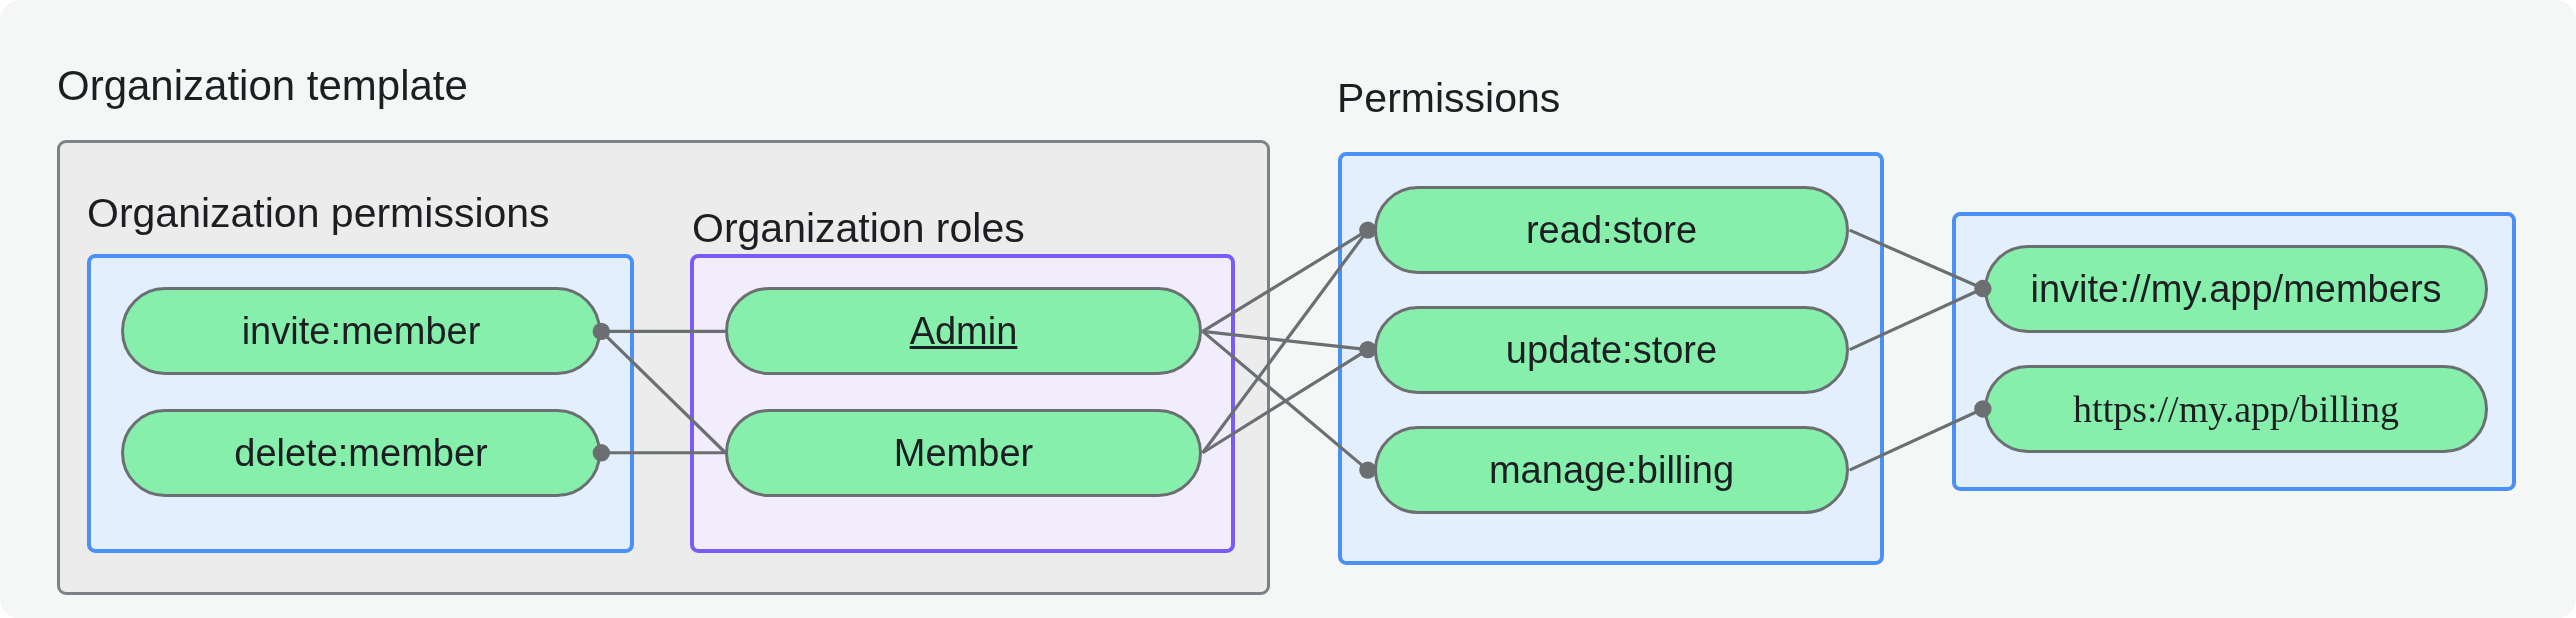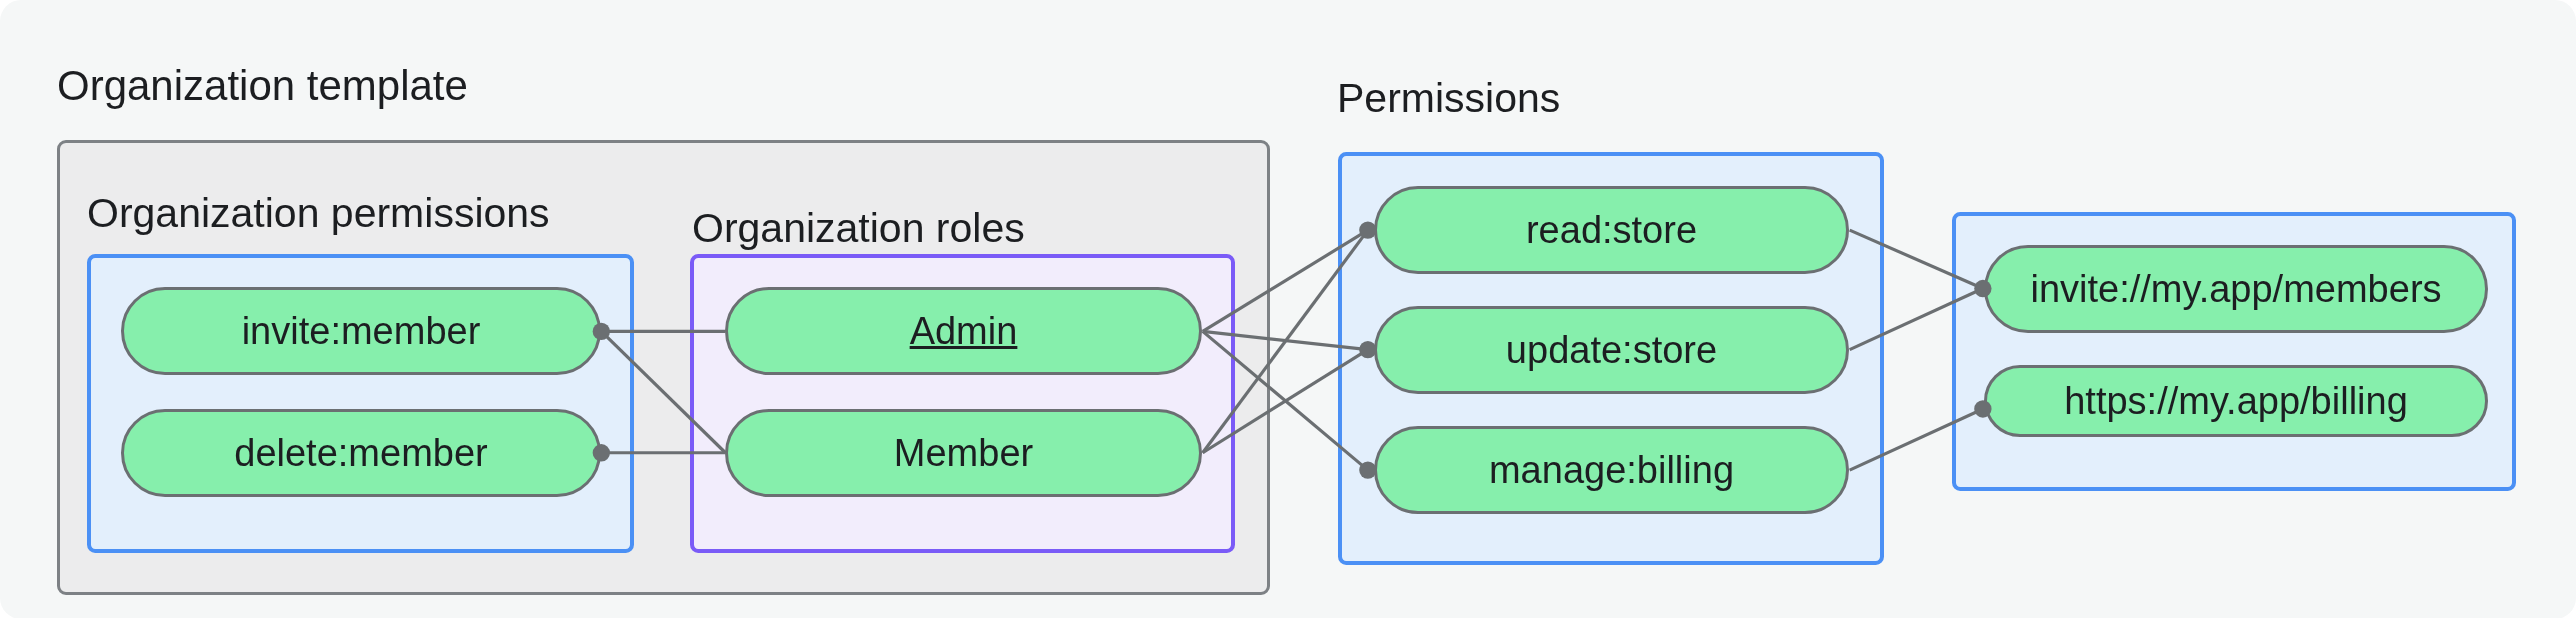--- a/index.html
+++ b/index.html
@@ -74,21 +74,21 @@
   <div class="pill" style="left:725px;top:409px;width:477px;height:88px;">Member</div>
 
   <div class="label" style="left:1337px;top:78px;">Permissions</div>
   <div class="box blue" style="left:1338px;top:152px;width:546px;height:413px;"></div>
   <div class="pill" style="left:1374px;top:186px;width:475px;height:88px;">read:store</div>
   <div class="pill" style="left:1374px;top:306px;width:475px;height:88px;">update:store</div>
   <div class="pill" style="left:1374px;top:426px;width:475px;height:88px;">manage:billing</div>
 
   <div class="box blue" style="left:1952px;top:212px;width:564px;height:279px;"></div>
   <div class="pill" style="left:1984px;top:245px;width:504px;height:88px;">invite://my.app/members</div>
-  <div class="pill" style="left:1984px;top:365px;width:504px;height:72px;">https://my.app/billing</div>
+  <div class="pill" style="left:1984px;top:365px;width:504px;height:88px;font-family:Liberation Serif, serif;">https://my.app/billing</div>
 
   <svg class="edges" viewBox="0 0 2823 678" xmlns="http://www.w3.org/2000/svg">
       <line x1="659" y1="363" x2="795" y2="363" stroke="#6b6f72" stroke-width="3.5"></line>
       <line x1="659" y1="363" x2="795" y2="496" stroke="#6b6f72" stroke-width="3.5"></line>
       <line x1="659" y1="496" x2="795" y2="496" stroke="#6b6f72" stroke-width="3.5"></line>
       <line x1="1318" y1="363" x2="1499" y2="252" stroke="#6b6f72" stroke-width="3.5"></line>
       <line x1="1318" y1="363" x2="1499" y2="383" stroke="#6b6f72" stroke-width="3.5"></line>
       <line x1="1318" y1="363" x2="1499" y2="515" stroke="#6b6f72" stroke-width="3.5"></line>
       <line x1="1318" y1="496" x2="1499" y2="252" stroke="#6b6f72" stroke-width="3.5"></line>
       <line x1="1318" y1="496" x2="1499" y2="383" stroke="#6b6f72" stroke-width="3.5"></line>

